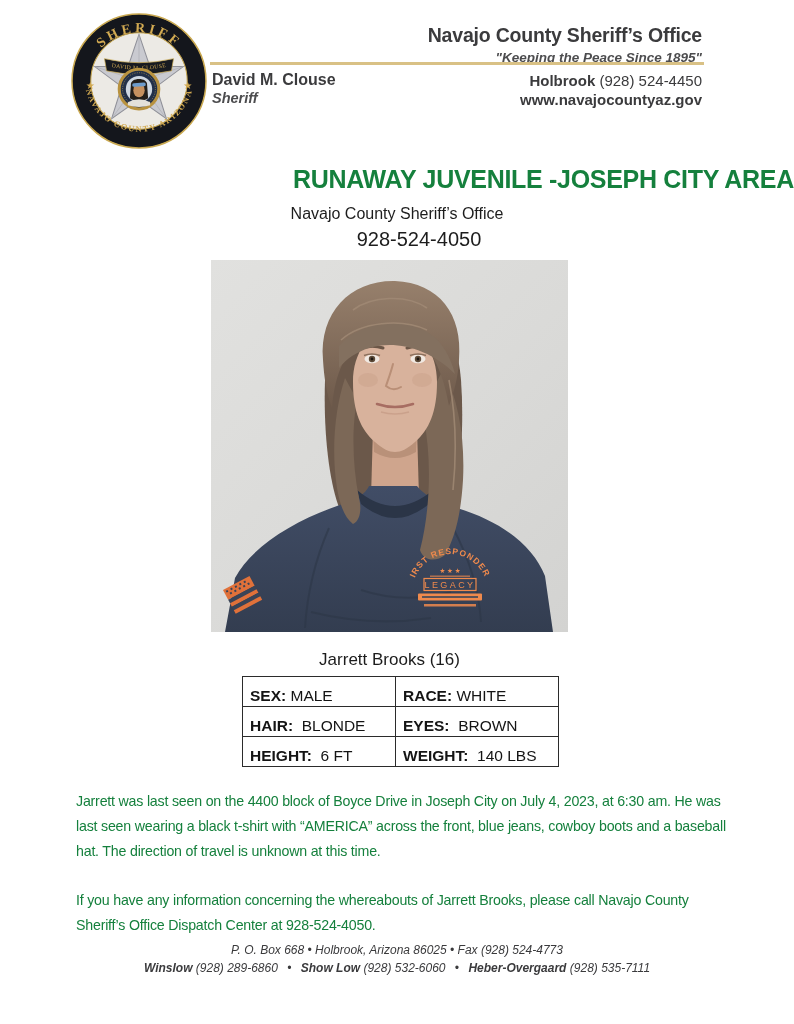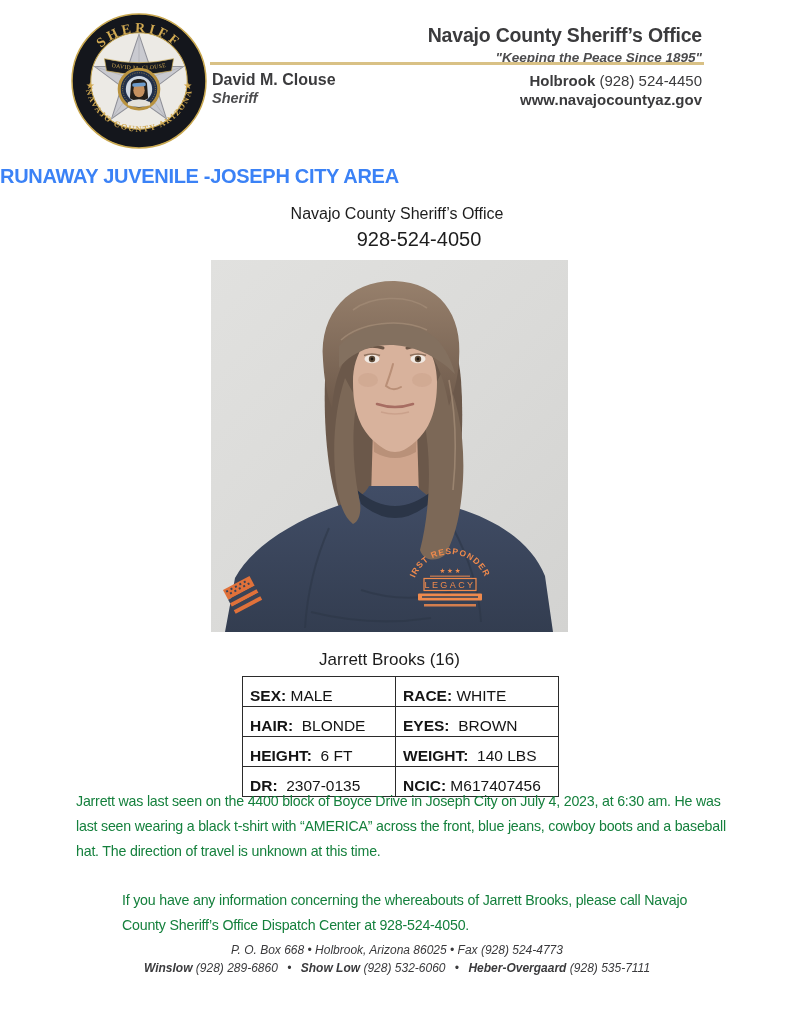--- a/index.html
+++ b/index.html
@@ -14,43 +14,43 @@
   .tagline{font-size:13.5px;font-weight:bold;font-style:italic;color:#4c4c4e;margin-top:3px;}
   .gold-line{left:210px;top:62px;width:494px;height:2.5px;background:#d9c185;}
   .sheriff-block{left:212px;top:71px;}
   .sheriff-name{font-size:16px;font-weight:bold;color:#3b3b3d;}
   .sheriff-title{font-size:14.5px;font-style:italic;font-weight:bold;color:#4c4c4e;margin-top:1px;}
   .contact-block{right:92px;top:71px;text-align:right;font-size:15px;color:#3b3b3d;line-height:19px;}
   .contact-block .num{font-weight:400;}
   .contact-block b,.website{font-weight:bold;}
 
   
-  .headline{left:0;right:0;top:165px;text-align:left;font-size:20px;font-weight:bold;
-            letter-spacing:-0.3px;color:#3b82f6;}
+  .headline{left:0;right:0;top:165px;text-align:right;font-size:25px;font-weight:bold;
+            letter-spacing:-0.3px;color:#15803d;}
   .alert-org{left:0;right:0;top:205px;text-align:center;font-size:16px;color:#1d1d1d;}
   .alert-phone{left:0;right:0;top:228px;text-align:center;font-size:20px;color:#1d1d1d;padding-left:44px;}
 
   
   .photo{left:211px;top:260px;width:357px;height:372px;}
   .caption{left:211px;width:357px;top:650px;text-align:center;font-size:17px;color:#1c1c1c;}
 
   
   .dtable{left:242px;top:676px;border-collapse:collapse;}
   .dtable td{border:1.6px solid #2b2b2b;height:21px;font-size:15.5px;color:#141414;
              padding:8px 4px 0 7px;vertical-align:middle;}
   .dtable td.c1{width:141px;}
   .dtable td.c2{width:151px;}
   .dtable b{font-weight:bold;}
   .ws{white-space:pre;margin-top:36px;}
 
   
   .bodytext{left:76px;top:789px;width:652px;font-size:14.2px;letter-spacing:-0.2px;
             line-height:25px;color:#15803d;}
   .bodytext p{margin:0;}
-  .bodytext p + p{margin-top:24px;margin-left:46px;}
+  .bodytext p + p{margin-top:24px;}
 
   
   .footer{left:0;right:0;top:941px;text-align:center;color:#3a3a3c;}
   .f-line{font-size:12px;line-height:18px;font-style:italic;}
   .f-line b{font-weight:bold;}
   .f-line .sep{display:inline-block;margin:0 6px;}
 </style>
 </head>
 <body>
 
@@ -225,24 +225,20 @@
         <td class="c2"><b>RACE:</b><span class="ws"> WHITE</span></td>
       </tr>
       <tr>
         <td class="c1"><b>HAIR:</b><span class="ws">  BLONDE</span></td>
         <td class="c2"><b>EYES:</b><span class="ws">  BROWN</span></td>
       </tr>
       <tr>
         <td class="c1"><b>HEIGHT:</b><span class="ws">  6 FT</span></td>
         <td class="c2"><b>WEIGHT:</b><span class="ws">  140 LBS</span></td>
       </tr>
-      <tr>
-        <td class="c1"><b>DR:</b><span class="ws">  2307-0135</span></td>
-        <td class="c2"><b>NCIC:</b><span class="ws"> M617407456</span></td>
-      </tr>
     </tbody>
   </table>
 
   <div class="abs bodytext">
     <p>Jarrett was last seen on the 4400 block of Boyce Drive in Joseph City on July 4, 2023, at 6:30 am. He was last seen wearing a black t-shirt with “AMERICA” across the front, blue jeans, cowboy boots and a baseball hat. The direction of travel is unknown at this time.</p>
     <p>If you have any information concerning the whereabouts of Jarrett Brooks, please call Navajo County Sheriff’s Office Dispatch Center at 928-524-4050.</p>
   </div>
 
   <div class="abs footer">
     <div class="f-line">P. O. Box 668 • Holbrook, Arizona 86025 • Fax (928) 524-4773</div>

